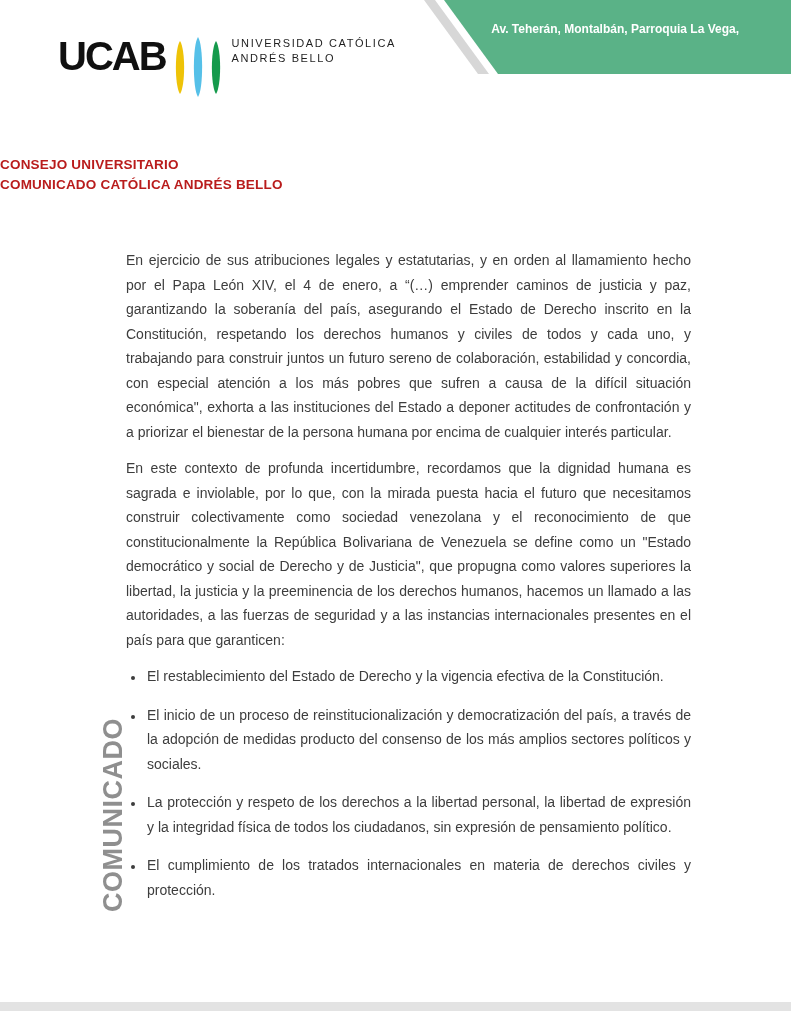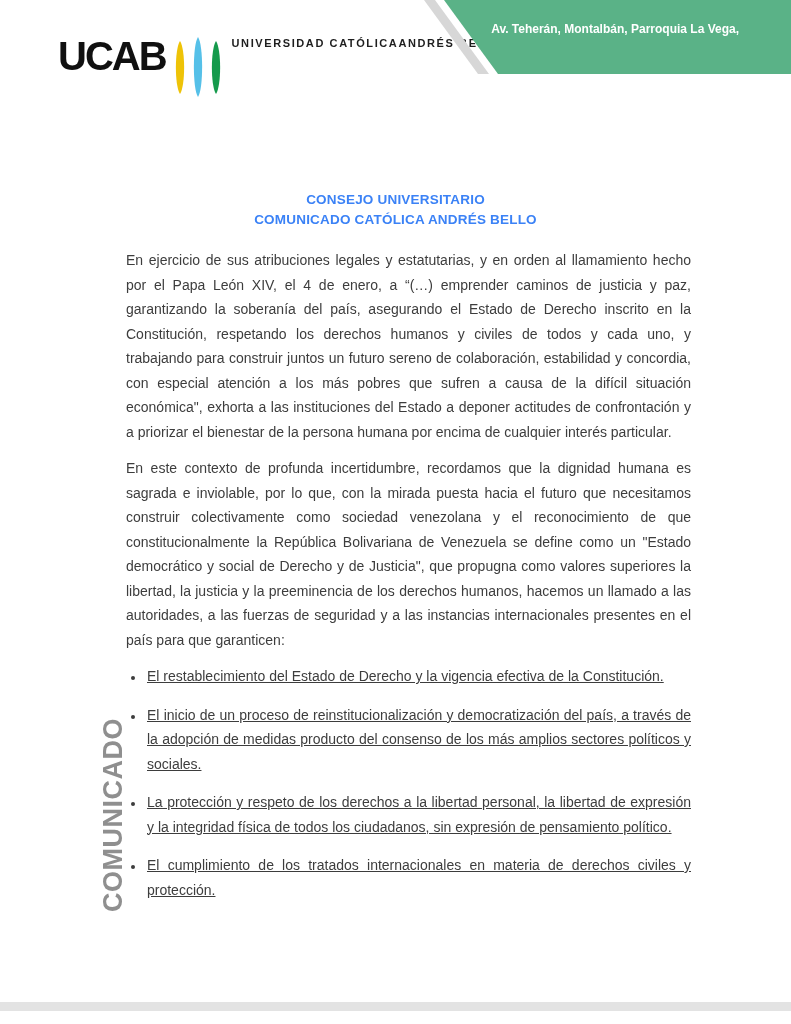--- a/index.html
+++ b/index.html
@@ -17,22 +17,22 @@
   .logo {
     position:absolute; left:58px; top:20px;
     display:flex; align-items:flex-start; height:60px;margin-top:16px;
   }
   .logo-acronym {
     font-size:40px; font-weight:bold; letter-spacing:-2px;
     color:#101010; line-height:1;
   }
   .logo-leaves { margin:0 6px 0 4px; display:block; }
   .logo-name {
-    display:flex; flex-direction:row; justify-content:center;
-    font-size:11px; font-weight:bold; letter-spacing:1.6px;
+    display:flex; flex-direction:column; justify-content:center;
+    font-size:11px; font-weight:normal; letter-spacing:1.6px;
     color:#1e1e1e; line-height:15px; white-space:nowrap;
   }
 
   
   .banner { position:absolute; top:0; right:0; width:403px; height:74px; }
   .banner-stripe {
     position:absolute; inset:0; background:#d7d7d7;
     clip-path:polygon(36px 0, 47px 0, 101px 100%, 90px 100%);
   }
   .banner-green {
@@ -41,44 +41,43 @@
   }
   .banner-address {
     position:absolute; top:20px; right:52px;
     text-align:right; color:#ffffff;
     font-size:12px; line-height:18px; font-weight:bold;
   }
 
   
   .doc-title {
     position:absolute; top:155px; left:0; width:100%;
-    text-align:center; font-weight:bold;
-    font-size:13.5px; line-height:20px; color:#3b82f6;
+    text-align:left; font-weight:bold;
+    font-size:13.5px; line-height:20px; color:#b91c1c;
     letter-spacing:0.2px;
-    margin-top:35px;
   }
 
   
   .comunicado {
     position:absolute; left:29px; top:798px;
     width:168px; height:34px;
     transform:rotate(-90deg);
     display:flex; align-items:center; justify-content:center;
     font-size:27px; font-weight:bold; letter-spacing:0.5px;
     color:#8f8f8f; white-space:nowrap;
   }
 
   
   .doc-body {
     position:absolute; left:113px; top:248px; width:578px;
     font-size:14px; line-height:24.5px; text-align:justify;
     color:#3d3d3d;
   }
   .doc-body p { margin:0 0 12px 13px; }
-  .doc-body ul { margin:6px 0 0 0; padding-left:32px; list-style:disc;text-decoration:underline; }
+  .doc-body ul { margin:6px 0 0 0; padding-left:32px; list-style:disc; }
   .doc-body li { margin-bottom:14px; padding-left:2px; }
   .doc-body li::marker { font-size:12px; }
 
   
   .bottom-bar {
     position:absolute; left:0; top:1002px;
     width:791px; height:9px; background:#e3e3e3;
   }
 </style>
 </head>

